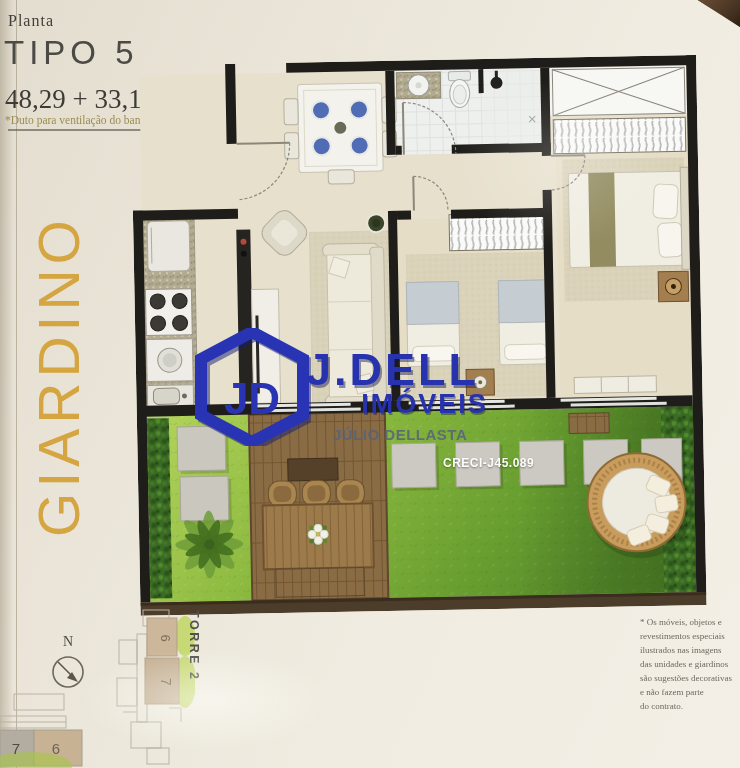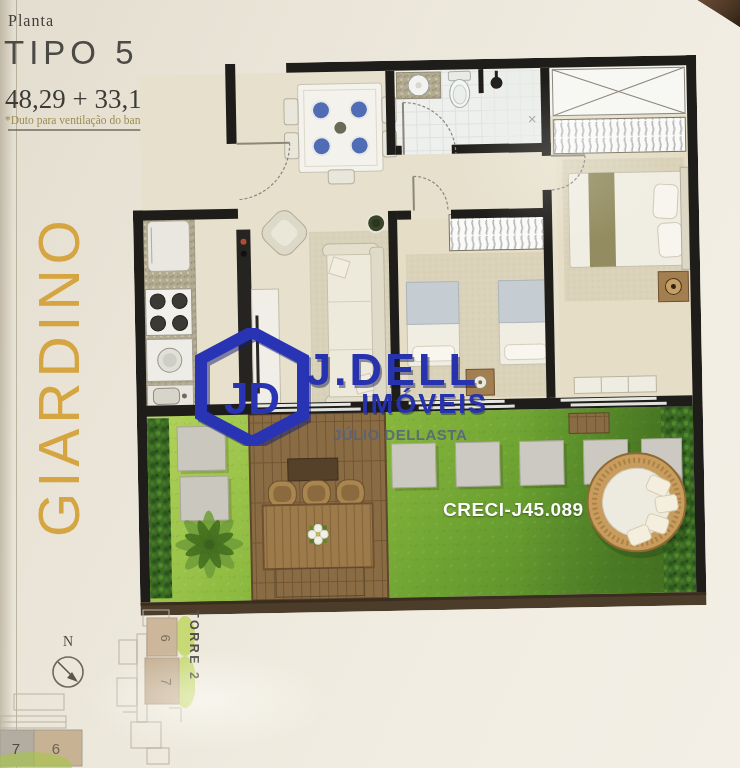--- a/index.html
+++ b/index.html
@@ -34,22 +34,22 @@
   .plan{left:130px;top:55px;width:566px;height:550px;transform:rotate(-1.1deg);
         transform-origin:100% 0;}
   
   .wm-logo{left:193px;top:328px;width:118px;height:118px;}
   .wm-name{left:306px;top:344px;width:240px;font-size:45px;font-weight:bold;letter-spacing:3px;
            color:#2733ae;text-shadow:2px 3px 0 rgba(15,20,70,.45);}
   .wm-cat{left:352px;top:389px;width:145px;text-align:center;font-size:27px;font-weight:bold;
           letter-spacing:2px;color:#2733ae;text-shadow:1px 2px 0 rgba(15,20,70,.4);}
   .wm-agent{left:333px;top:426px;font-size:15px;font-weight:bold;letter-spacing:.5px;
             color:#57627c;opacity:.85;}
-  .wm-creci{left:443px;top:456px;font-size:19px;font-weight:600;color:#fdfdfb;
-            text-shadow:0 1px 2px rgba(0,0,0,.4);letter-spacing:.5px;margin-top:43px;}
+  .wm-creci{left:443px;top:456px;font-size:12px;font-weight:600;color:#fdfdfb;
+            text-shadow:0 1px 2px rgba(0,0,0,.4);letter-spacing:.5px;}
   
   .disclaimer{left:640px;top:616px;width:92px;font-family:"Liberation Serif",serif;
               font-size:9px;line-height:1.55;color:#6e695e;}
   
   .compass{left:38px;top:630px;width:64px;height:64px;}
   .kp-torre{left:103px;top:604px;width:92px;height:164px;}
   .kp-corner{left:0px;top:692px;width:88px;height:76px;}
   .torre-label{left:201px;top:610px;height:14px;transform:rotate(90deg);transform-origin:0 0;
                font-size:12.5px;font-weight:bold;letter-spacing:2.5px;color:#55504a;white-space:nowrap;}
 </style>
@@ -441,17 +441,26 @@
       <rect x="0" y="24" width="66" height="12"></rect>
       <line x1="0" y1="30" x2="66" y2="30"></line>
     </g>
     <rect x="0" y="38" width="34" height="36" fill="#b2ada0" stroke="#a49e90"></rect>
     <rect x="34" y="38" width="48" height="36" fill="#c7b294" stroke="#a49e90"></rect>
     <ellipse cx="30" cy="74" rx="42" ry="14" fill="#a4c83e" opacity=".55"></ellipse>
     <text x="16" y="62" text-anchor="middle" font-size="15" fill="#4f4a40" font-family="Liberation Sans, sans-serif">7</text>
     <text x="56" y="62" text-anchor="middle" font-size="15" fill="#6e6452" font-family="Liberation Sans, sans-serif">6</text>
   </svg>
 
+  <div class="abs disclaimer">
+    <div>* Os móveis, objetos e</div>
+    <div>revestimentos especiais</div>
+    <div>ilustrados nas imagens</div>
+    <div>das unidades e giardinos</div>
+    <div>são sugestões decorativas</div>
+    <div>e não fazem parte</div>
+    <div>do contrato.</div>
+  </div>
 
   <div class="abs glare2"></div>
   <div class="abs glare1"></div>
 
 </div>
 
 </body></html>

